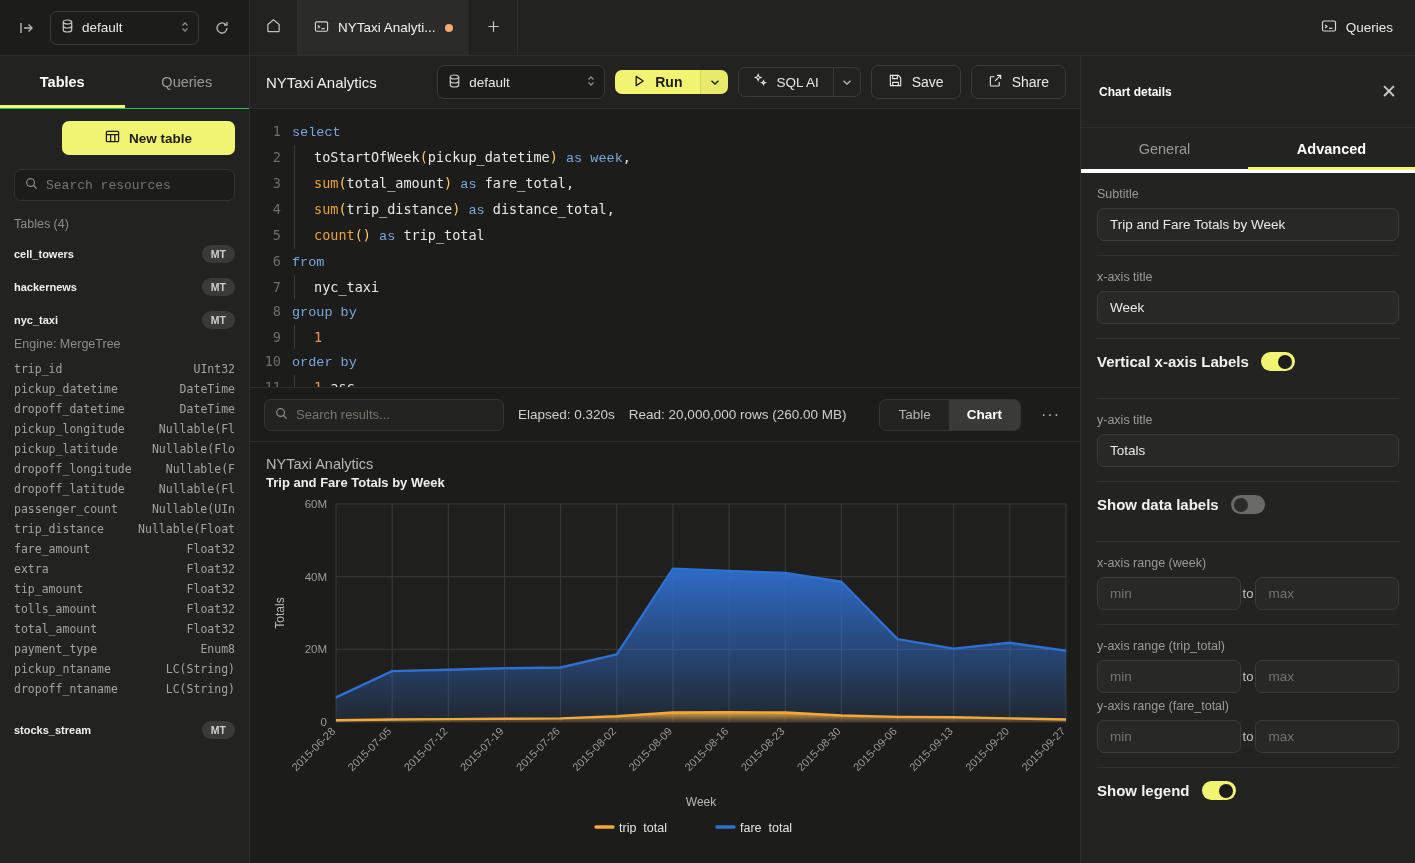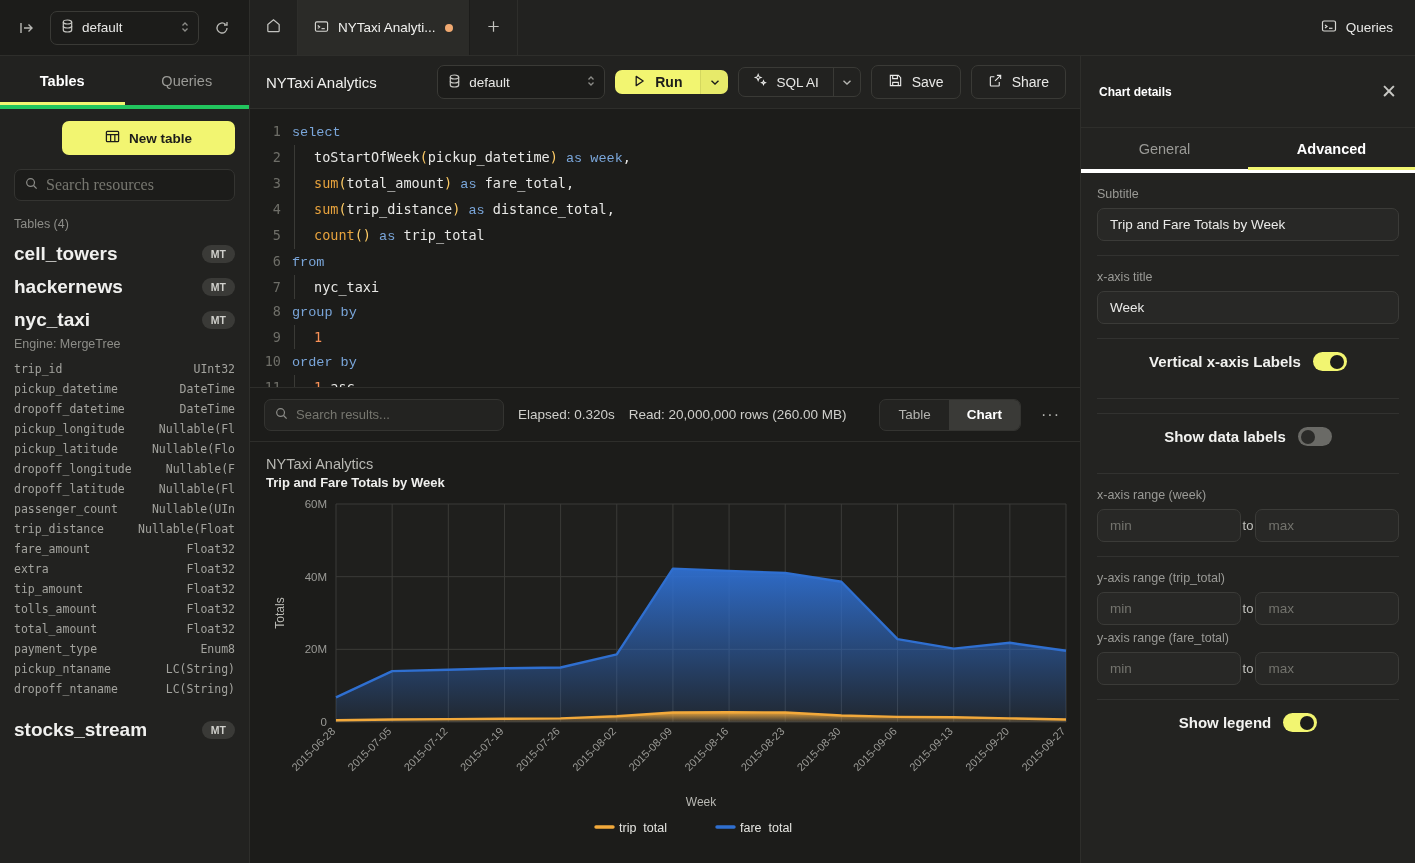--- a/index.html
+++ b/index.html
@@ -87,21 +87,21 @@
   .body { flex: 1; display: flex; min-height: 0; }
 
   
   .sidebar {
     width: 250px; min-width: 250px;
     background: #222220;
     border-right: 1px solid #2e2e2b;
     display: flex; flex-direction: column;
     min-height: 0;
   }
-  .sb-tabs { display: flex; height: 53px; border-bottom: 4px solid #22c55e; }
+  .sb-tabs { display: flex; height: 53px; border-bottom: 1px solid #22c55e; }
   .sb-tab {
     flex: 1;
     display: flex; align-items: center; justify-content: center;
     font-size: 14.5px; color: #9a9a96; cursor: pointer;
     position: relative;
   }
   .sb-tab.active { color: #ffffff; font-weight: bold; }
   .sb-tab.active::after {
     content: ""; position: absolute; left: 0; right: 0; bottom: 0;
     height: 3px; background: #f2f571;
@@ -116,30 +116,30 @@
     font-family: inherit;
     margin-left: 48px;
   }
   .search-box {
     margin-top: 14px; height: 32px;
     background: #1c1c1a; border: 1px solid #343431; border-radius: 7px;
     display: flex; align-items: center; gap: 8px; padding: 0 10px;
   }
   .search-box input {
     flex: 1; background: transparent; border: none; outline: none;
-    color: #d8d8d4; font-size: 16px; font-family: Liberation Serif, serif;
+    color: #d8d8d4; font-size: 13px; font-family: Liberation Mono, monospace;
   }
   .search-box input::placeholder { color: #76766f; }
   .sec-head { margin-top: 16px; font-size: 12.5px; color: #8d8d88; }
   .tree { margin-top: 6px; flex: 1; overflow: hidden; }
   .tbl-row {
     display: flex; align-items: center; justify-content: space-between;
     height: 33px; cursor: pointer;
   }
-  .tbl-name { font-size: 19px; font-weight: bold; color: #f0f0ee; }
+  .tbl-name { font-size: 11px; font-weight: bold; color: #f0f0ee; }
   .badge {
     background: #3a3a37; color: #cfcfcb;
     font-size: 10.5px; font-weight: bold;
     padding: 3px 9px; border-radius: 10px;
   }
   .engine { font-size: 12.5px; color: #8d8d88; margin: 1px 0 8px 0; }
   .col-row {
     display: flex; justify-content: space-between; align-items: baseline;
     font-family: "DejaVu Sans Mono", monospace;
     font-size: 11.5px; color: #a3a39e;
@@ -296,21 +296,20 @@
     width: 100%; height: 33px;
     background: #282826; border: 1px solid #3b3b38; border-radius: 7px;
     padding: 0 12px; color: #eaeae8; font-size: 13.5px;
     outline: none; font-family: inherit;
   }
   .finput::placeholder { color: #73736d; }
   .divider { height: 1px; background: #323230; margin-top: 14px; }
   .togrow {
     display: flex; align-items: center; gap: 12px;
     padding: 13px 0 13px 0;
-    justify-content: center;
   }
   .togrow .tl { font-size: 15px; font-weight: bold; color: #f2f2f0; }
   .switch {
     width: 34px; height: 19px; border-radius: 10px;
     position: relative; cursor: pointer; flex-shrink: 0;
   }
   .switch.on { background: #f2f571; }
   .switch.off { background: #6a6a66; }
   .knob {
     position: absolute; top: 2.5px; width: 14px; height: 14px; border-radius: 50%;
@@ -772,20 +771,24 @@
         <div class="divider"></div>
 
         <div class="togrow">
           <span class="tl">Vertical x-axis Labels</span>
           <span class="switch on">
               <span class="knob"></span>
             </span>
         </div>
         <div class="divider"></div>
 
+        <div class="field">
+          <div class="flabel">y-axis title</div>
+          <input class="finput" value="Totals" style="">
+        </div>
         <div class="divider"></div>
 
         <div class="togrow">
           <span class="tl">Show data labels</span>
           <span class="switch off">
               <span class="knob"></span>
             </span>
         </div>
         <div class="divider"></div>
 

